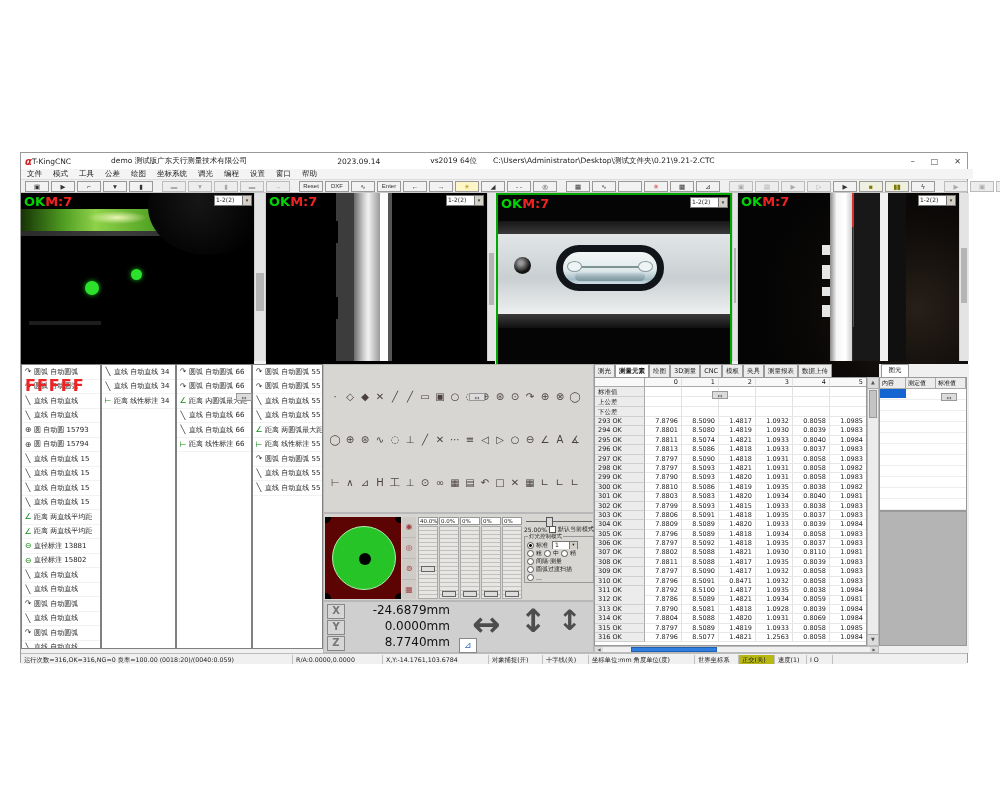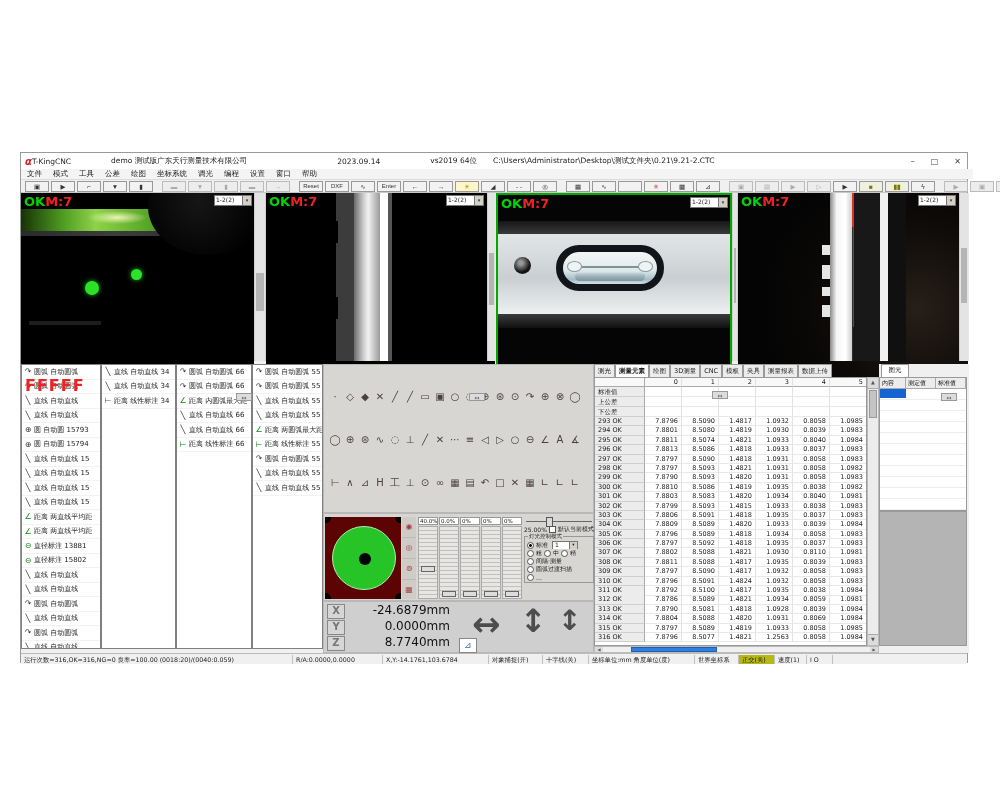--- a/index.html
+++ b/index.html
@@ -837,21 +837,21 @@
         <span class="tc">8.5090</span>
         <span class="tc">1.4817</span>
         <span class="tc">1.0932</span>
         <span class="tc">0.8058</span>
         <span class="tc">1.0983</span>
       </div>
       <div class="trow" style="height: 9.4px; line-height: 9.4px;">
         <span class="tid">310  OK</span>
         <span class="tc">7.8796</span>
         <span class="tc">8.5091</span>
-        <span class="tc">1.4824</span>
+        <span class="tc">0.8471</span>
         <span class="tc">1.0932</span>
         <span class="tc">0.8058</span>
         <span class="tc">1.0983</span>
       </div>
       <div class="trow" style="height: 9.4px; line-height: 9.4px; align-items: center;">
         <span class="tid">311  OK</span>
         <span class="tc">7.8792</span>
         <span class="tc">8.5100</span>
         <span class="tc">1.4817</span>
         <span class="tc">1.0935</span>

